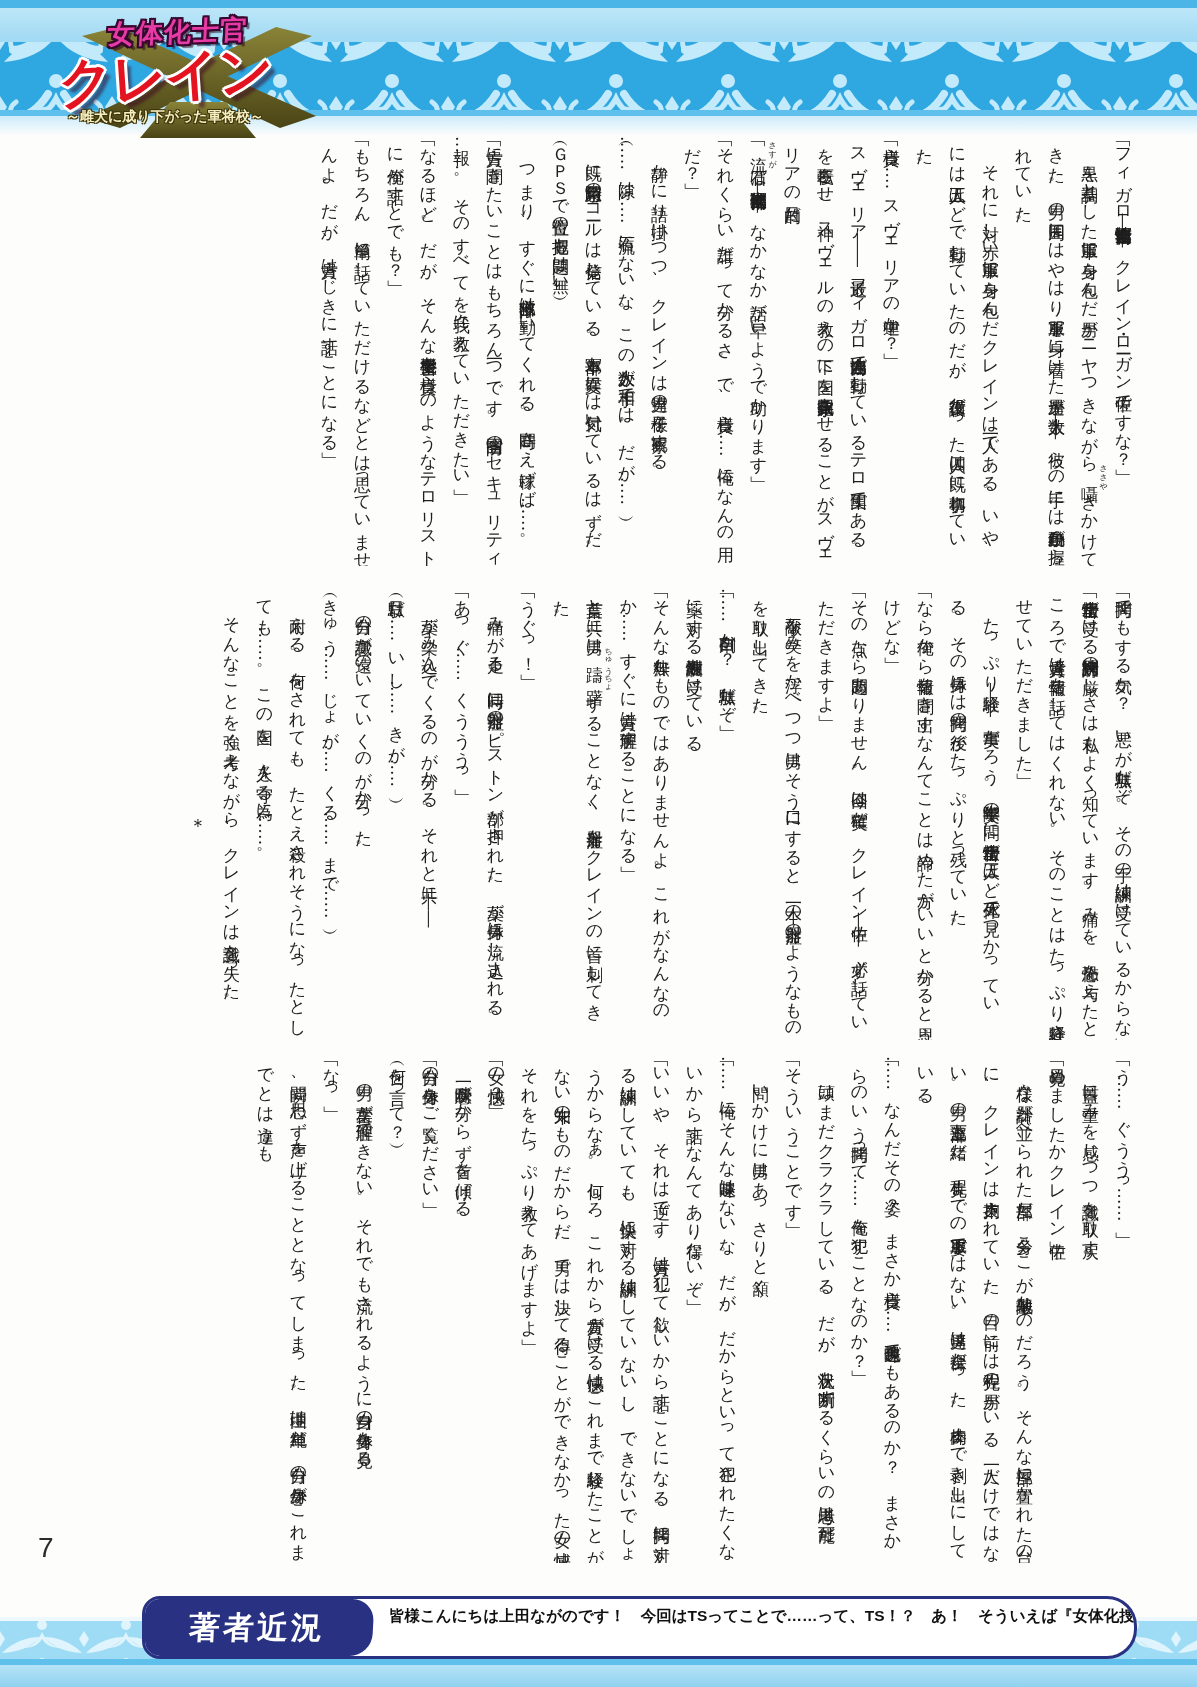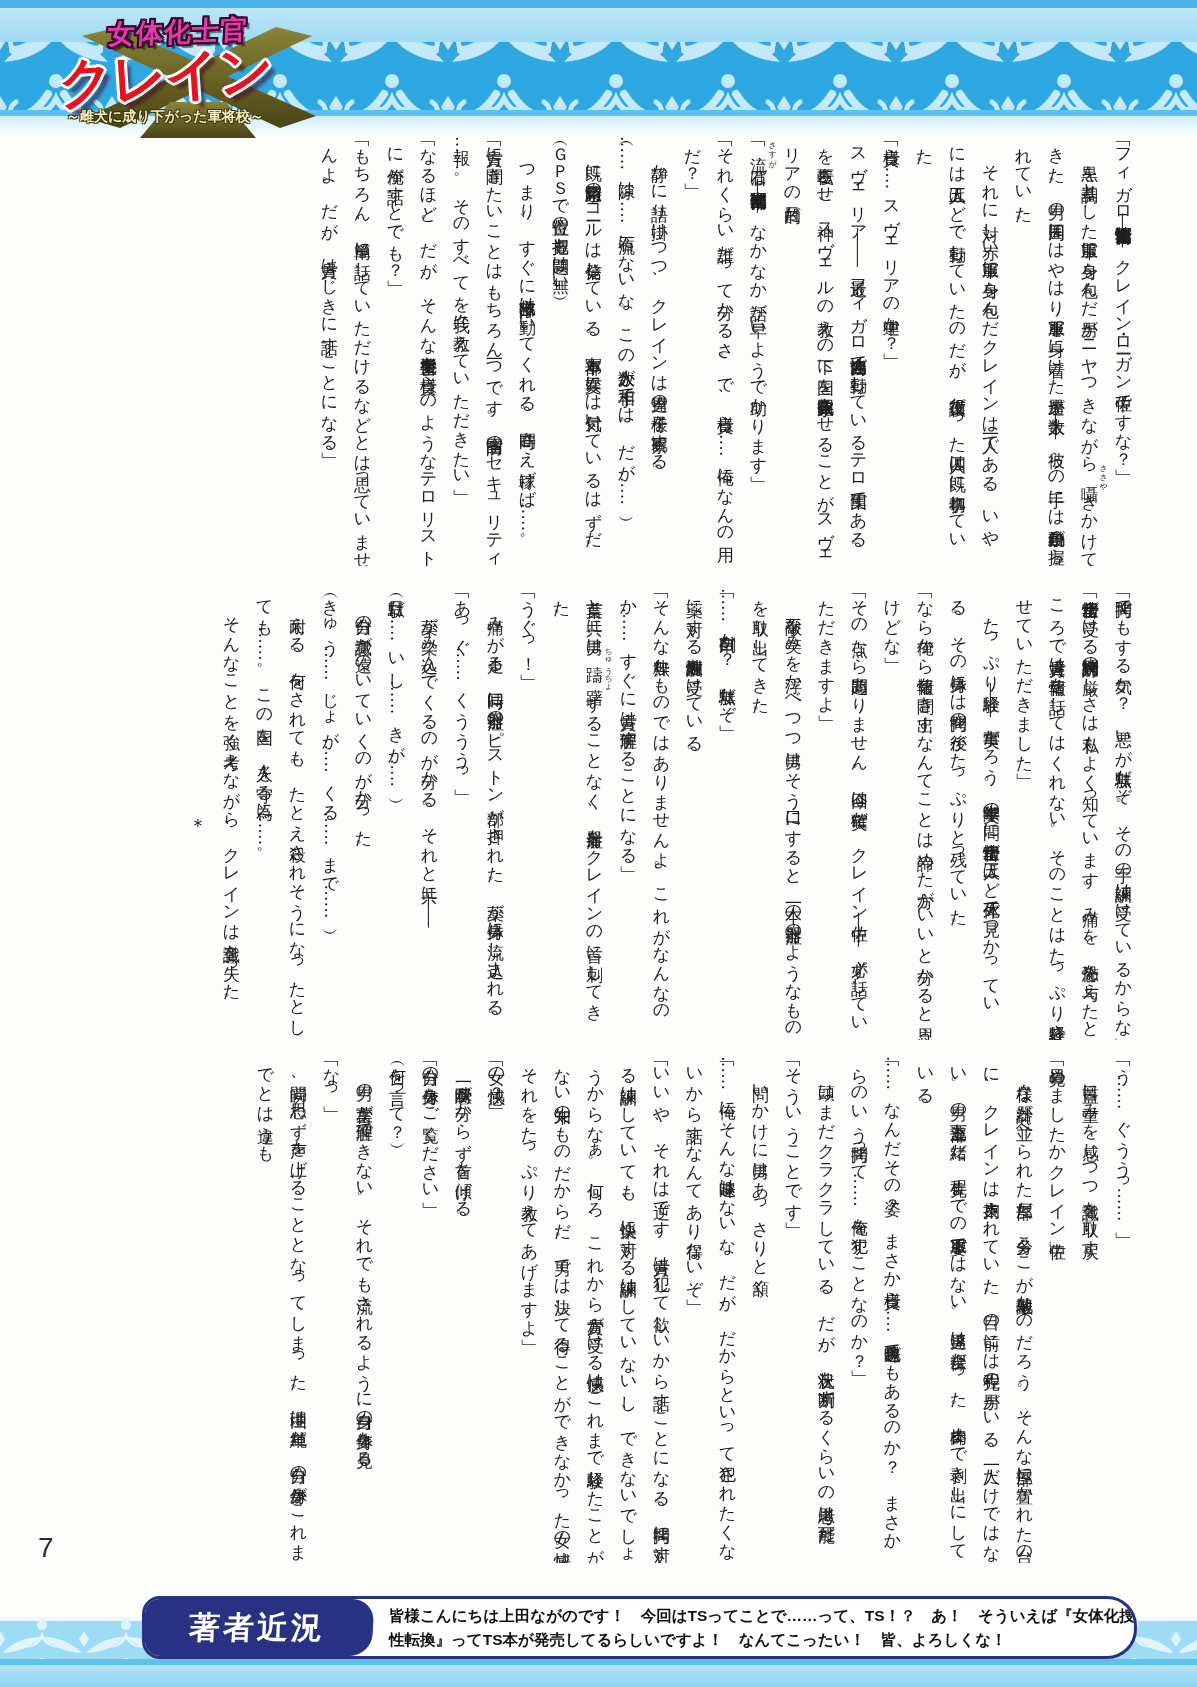--- a/index.html
+++ b/index.html
@@ -115,21 +115,20 @@
     <div style="display:contents"><p>「う……ぐううっ……」</p><p>　目蓋に重みを感じつつ意識を取り戻す。</p><p>「目覚めましたかクレイン中佐」</p><p>　様々な計器が並べられた部屋だ。多分ここが敵基地なのだろう。そんな部屋に置かれた台の上に、クレインは拘束されていた。目の前には先程の男がいる。一人だけではない。男の部下達も一緒だ、先程までの軍服姿ではない。男達は全裸だった。肉棒まで剥き出しにしている。</p><p>「……なんだその姿？　まさか貴様ら……男色趣味でもあるのか？　まさか、貴様らのいう拷問って……俺を犯すことなのか？」</p><p>　頭はまだクラクラしている。だが、状況を判断するくらいの思考は可能だ。</p><p>「そういうことです」</p><p>　問いかけに男はあっさりと頷く。</p><p>「……俺にそんな趣味はないな。だが、だからといって犯されたくないから話すなんてあり得ないぞ」</p><p>「いいや、それは逆です。貴方は犯して欲しいから話すことになる。拷問に対する訓練はしていても、快楽に対する訓練はしていないし、できないでしょうからなぁ。何しろ、これから貴方が受ける快感はこれまで経験したことがない未知のものだからだ。男では決して得ることができなかった女の快感。それをたっぷり教えてあげますよ」</p><p>「女の快感？」</p><p>　一瞬意味が分からず首を傾げる。</p><p>「自分の身体をご覧ください」</p><p>（何を言って？）</p><p>　男の言葉が理解できない。それでも流されるように自身の身体を見る。</p><p>「なっ」</p><p>　瞬間、思わず声を上げることとなってしまった。理由は単純だ。自分の身体がこれまでとは違うも</p></div>
   </div>
 
   <div class="pageno">7</div>
 
   <div class="footer">
     <div class="footer-bubble">
       <div class="footer-label">著者近況</div>
       <div class="footer-text">
         <div>皆様こんにちは上田ながのです！　今回はTSってことで……って、TS！？　あ！　そういえば『女体化捜査官イブキ 屈辱と快楽の強制</div>
-        <div>性転換』ってTS本が発売してるらしいですよ！　なんてこったい！　皆、よろしくな！</div>
       </div>
     </div>
   </div>
 
   <svg class="border-bottom" viewBox="0 0 1197 70" preserveAspectRatio="none" aria-hidden="true">
     <defs>
       <pattern id="ornbot" width="84" height="38" patternUnits="userSpaceOnUse">
         <g fill="#dff4fc">
           <circle cx="42" cy="8" r="5"></circle>
           <path d="M42 15 C38 24 32 29 24 31 C33 31 39 27 42 22 C45 27 51 31 60 31 C52 29 46 24 42 15 Z"></path>

